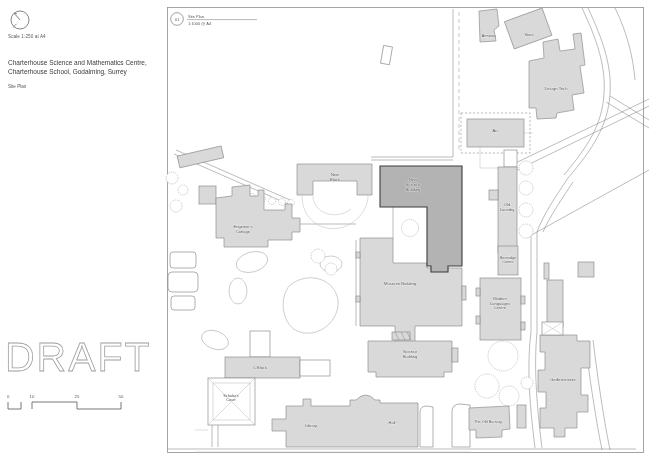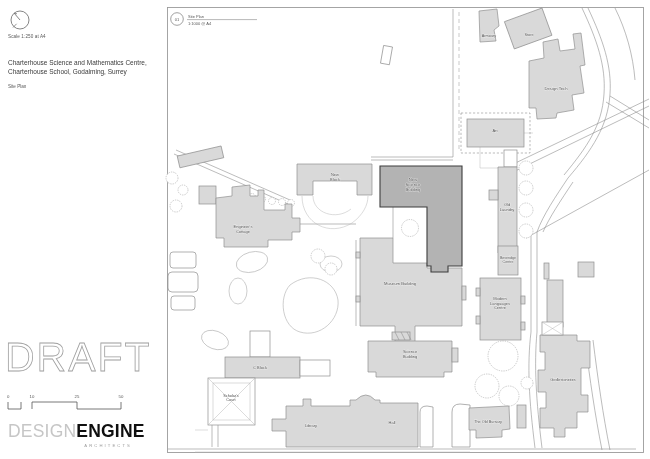--- a/index.html
+++ b/index.html
@@ -58,26 +58,20 @@
   </svg>
 
   <svg class="abs" style="left:4px;top:390px" width="135" height="24">
     <text x="3" y="8" class="sb-num">0</text>
     <text x="28" y="8" class="sb-num" text-anchor="middle">10</text>
     <text x="73" y="8" class="sb-num" text-anchor="middle">25</text>
     <text x="117" y="8" class="sb-num" text-anchor="middle">50</text>
     <path d="M4,12 V19 H17 V12 M28,19 V12 H73 V19 H117 V12" fill="none" stroke="#555" stroke-width="0.8"></path>
   </svg>
 
-  <div class="abs logo-wrap">
-    <div class="logo-line1">
-      <span class="logo-design">DESIGN</span><span class="logo-engine">ENGINE</span>
-    </div>
-    <div class="logo-sub">ARCHITECTS</div>
-  </div>
 
   <svg class="abs" style="left:0;top:0" width="650" height="459" viewBox="0 0 650 459">
 
     <rect x="167.5" y="7.5" width="476" height="445" fill="none" stroke="#9b9b9b" stroke-width="0.9"></rect>
 
     <g>
       <circle cx="177" cy="19" r="6.3" fill="none" stroke="#777" stroke-width="0.7"></circle>
       <text x="177" y="20.8" text-anchor="middle" class="ref-txt">01</text>
       <text x="188" y="17.6" class="ref-txt">Site Plan</text>
       <line x1="187" y1="19.6" x2="257" y2="19.6" stroke="#888" stroke-width="0.6"></line>

